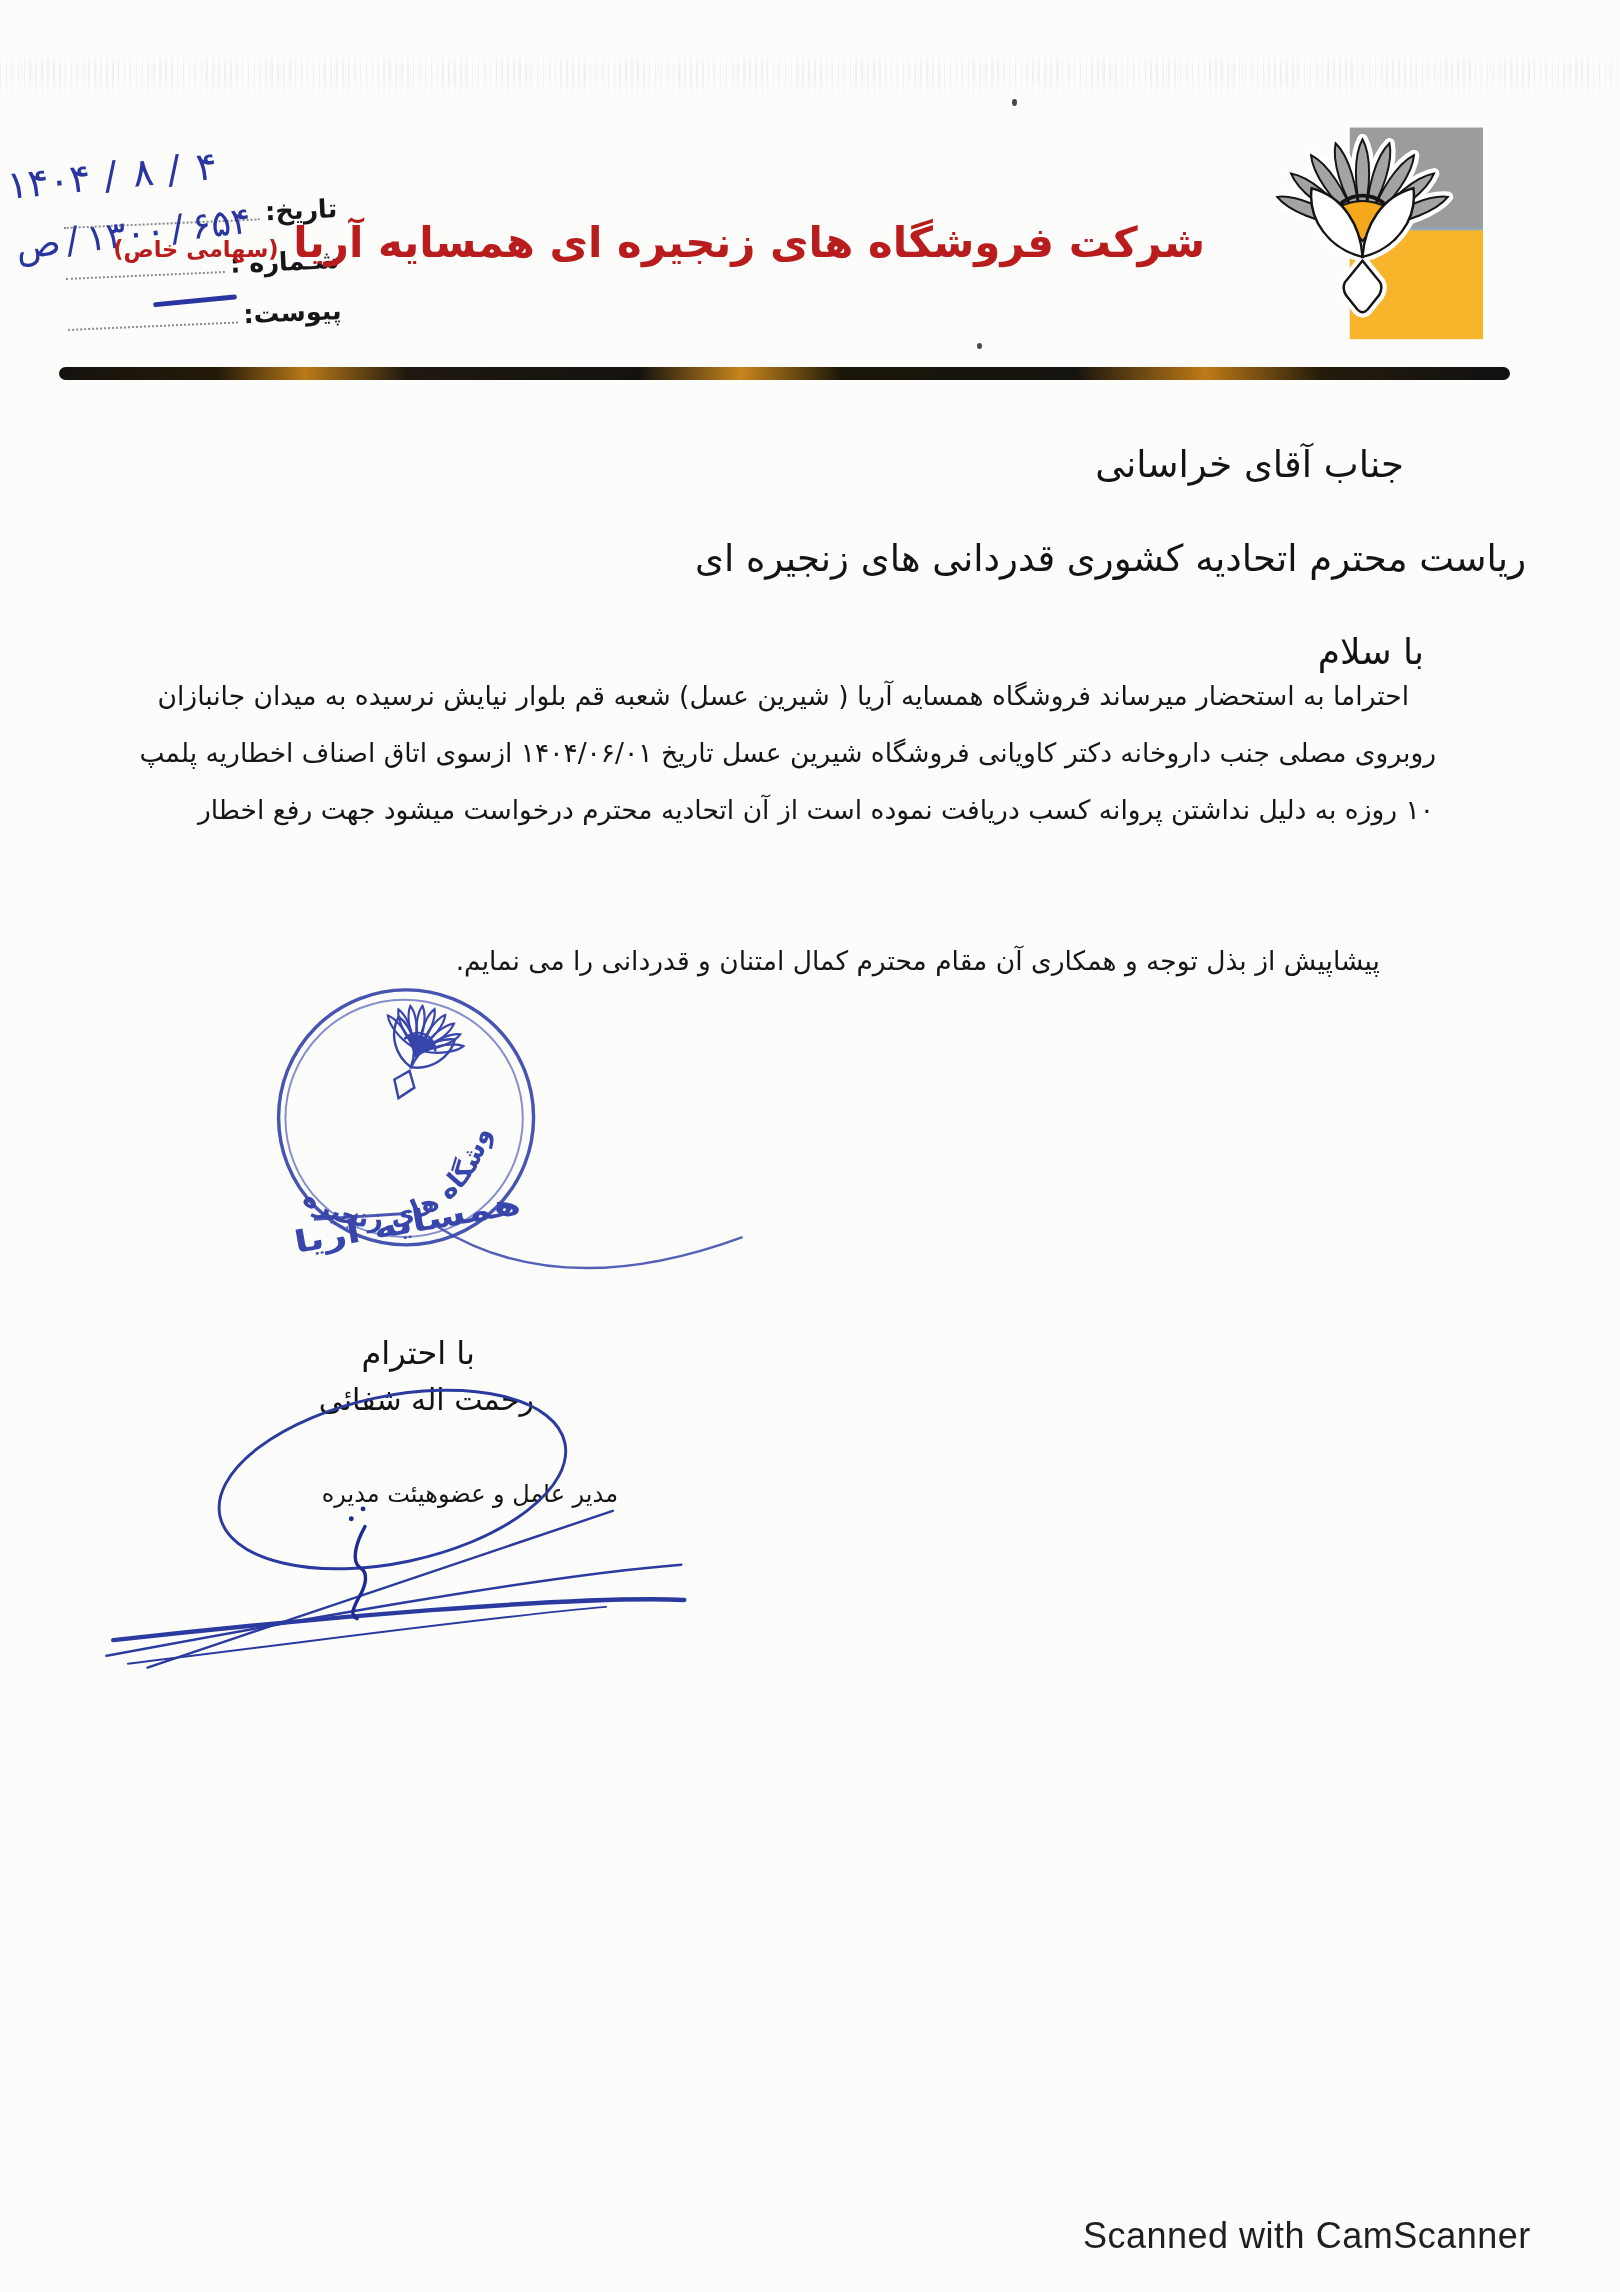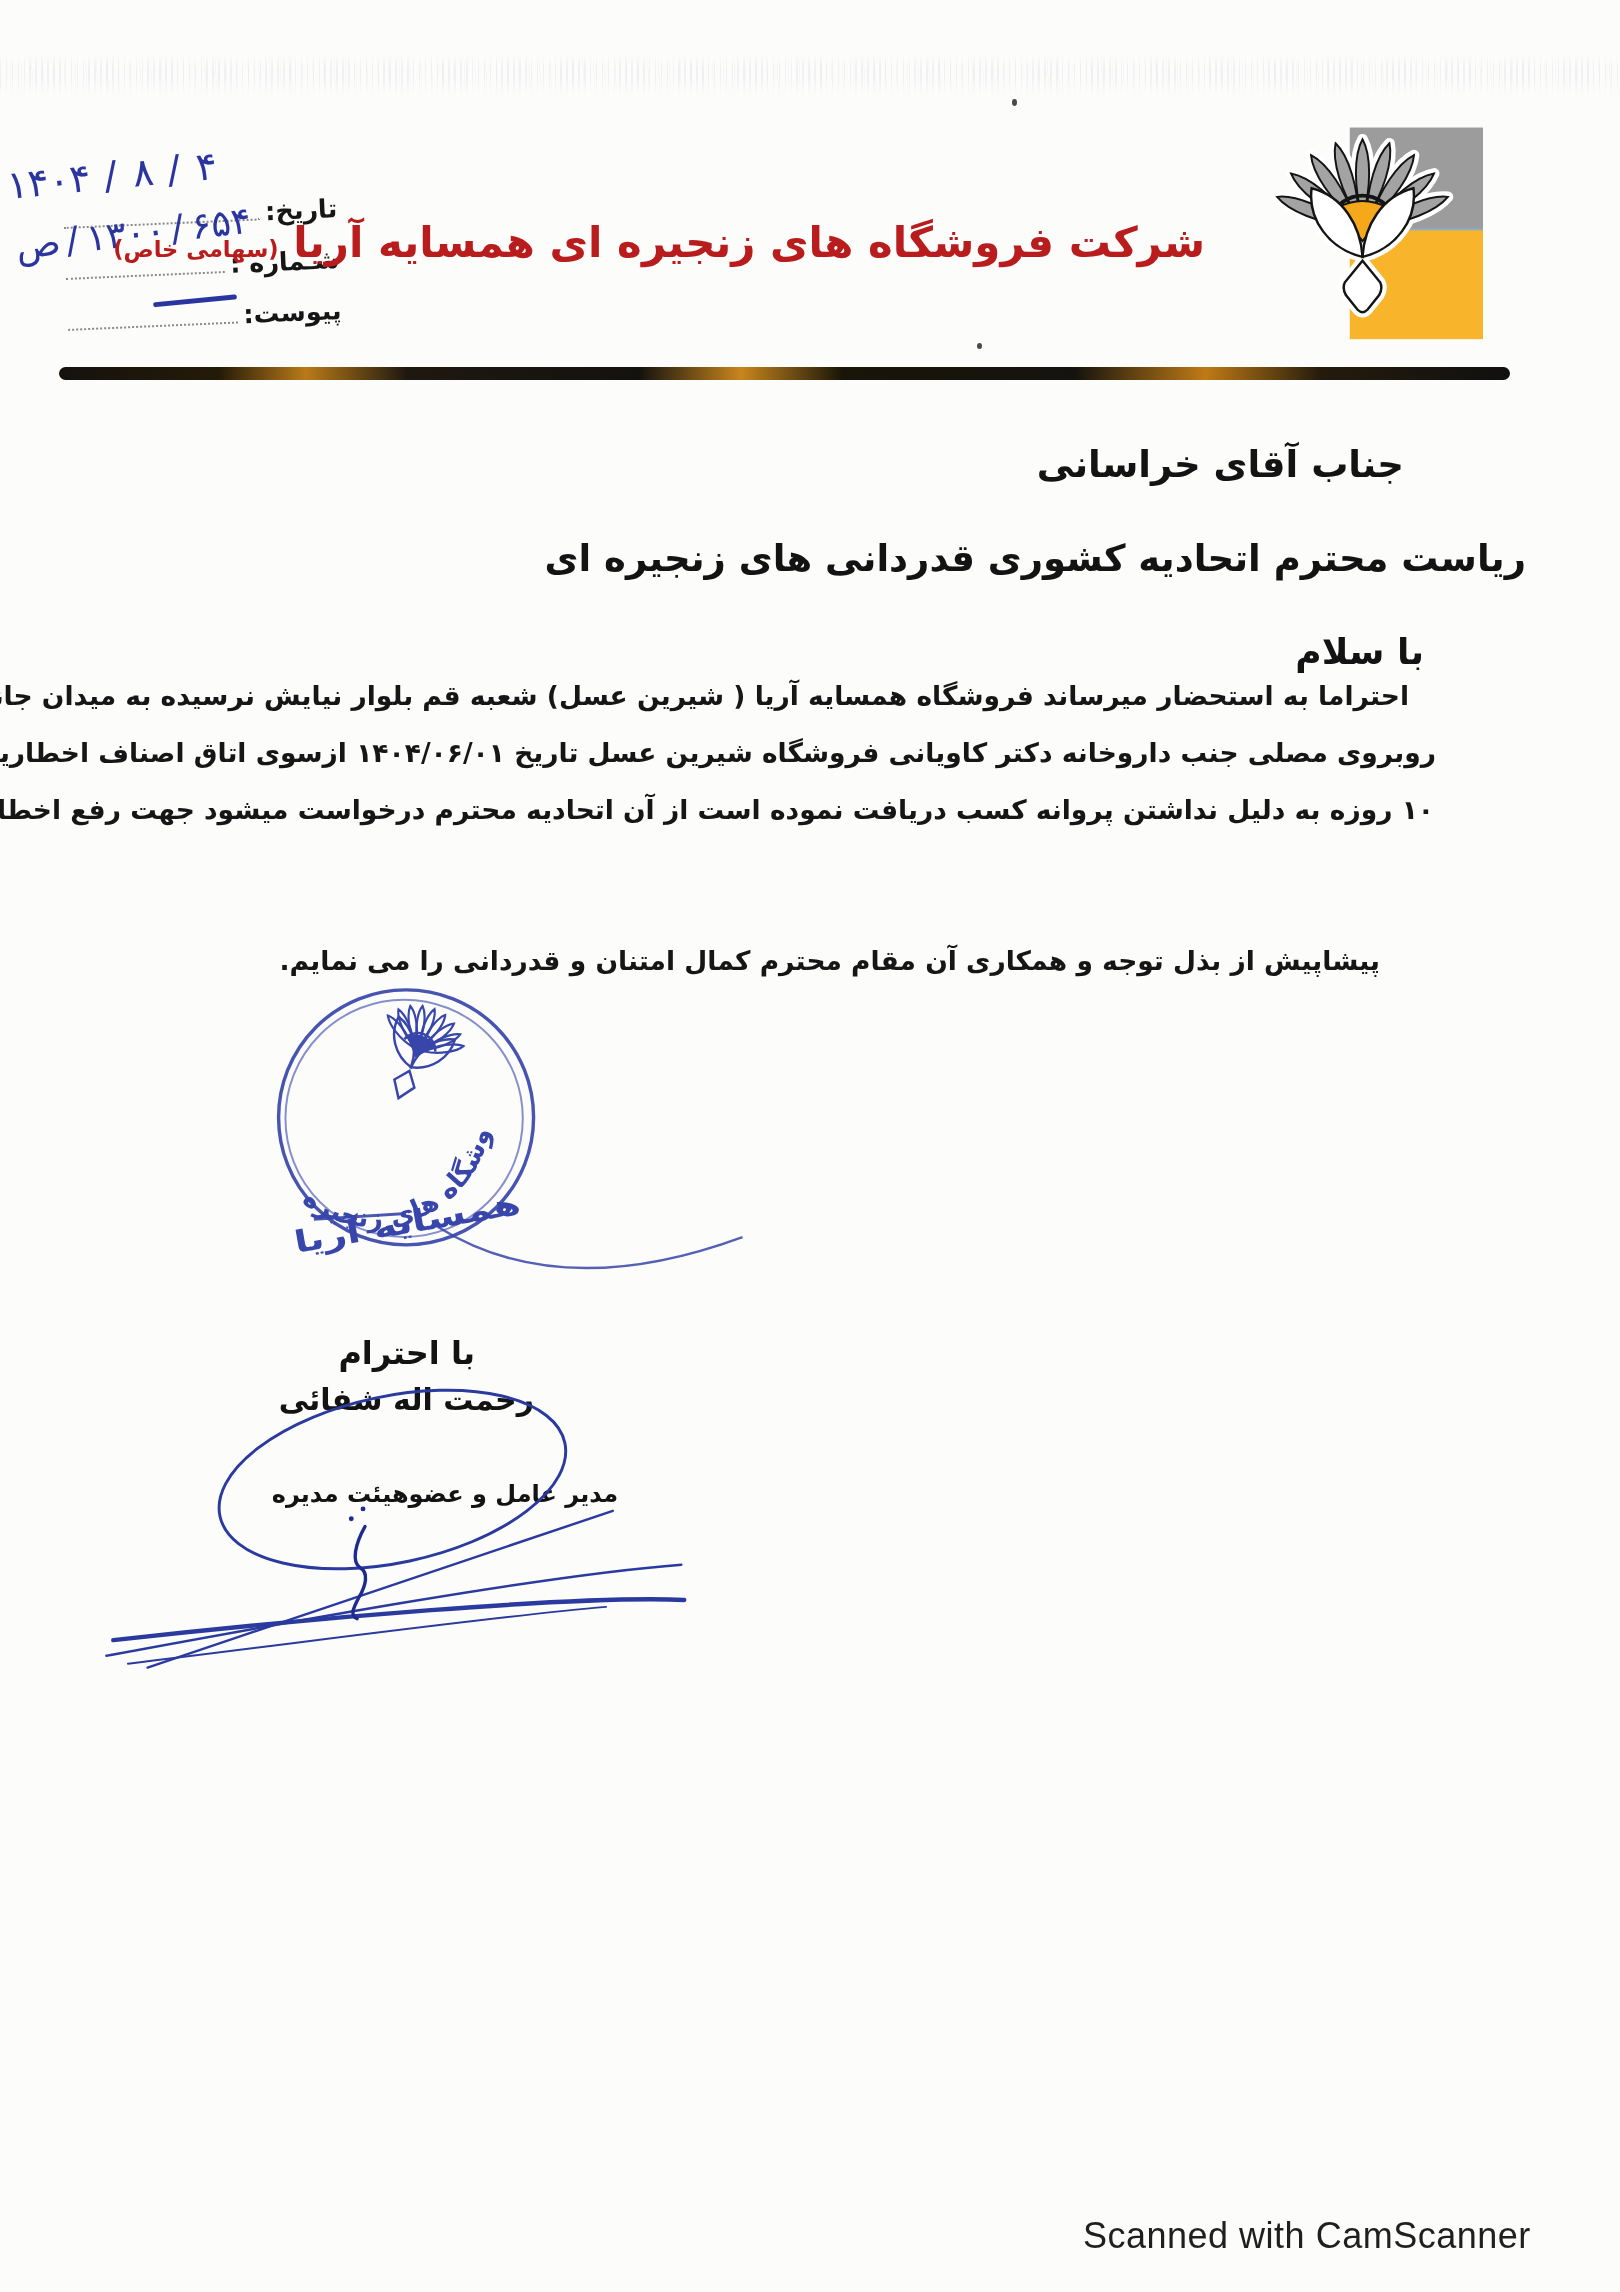--- a/index.html
+++ b/index.html
@@ -17,21 +17,21 @@
       repeating-linear-gradient(90deg, rgba(140,140,175,.22) 0 1.5px, transparent 1.5px 5.9px),
       repeating-linear-gradient(88deg, rgba(170,150,190,.12) 0 1px, transparent 1px 10.8px);
     opacity:.45;
     -webkit-mask-image:linear-gradient(180deg,transparent,#000 30%,#000 55%,transparent);
             mask-image:linear-gradient(180deg,transparent,#000 30%,#000 55%,transparent);
   }
   .speck{position:absolute;border-radius:50%;background:#4a4a4a;}
   .fa{
     position:absolute;
     direction:rtl;unicode-bidi:plaintext;
-    font-weight:bold;color:#131313;white-space:nowrap;
+    font-weight:normal;color:#131313;white-space:nowrap;
     font-family:"DejaVu Sans",sans-serif;
   }
   
   .meta-block{
     position:absolute;left:65px;top:178px;width:274px;
     transform:rotate(-2.5deg);
   }
   .meta-row{display:flex;direction:rtl;align-items:flex-end;height:51px;}
   .meta-label{font-weight:bold;font-size:25.5px;color:#161616;white-space:nowrap;}
   .meta-dots{flex:1;border-bottom:2px dotted #8a8a8a;margin:0 5.9px 5.9px 0;height:1px;}

